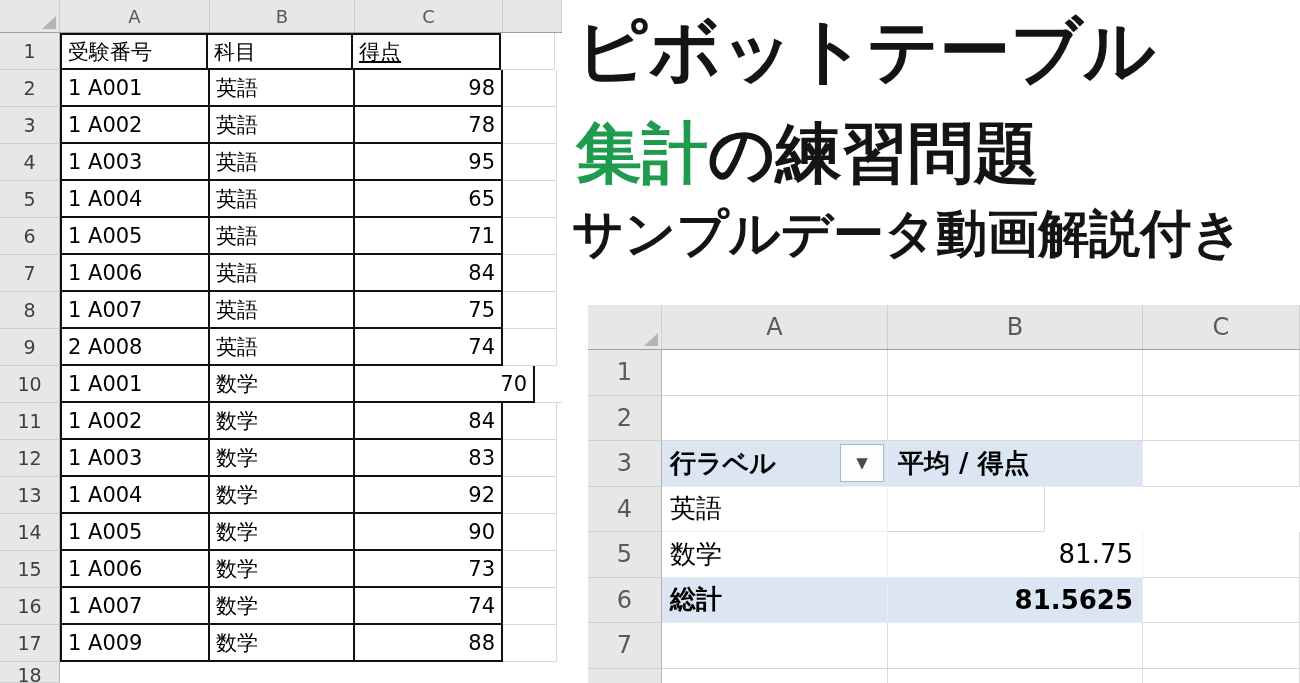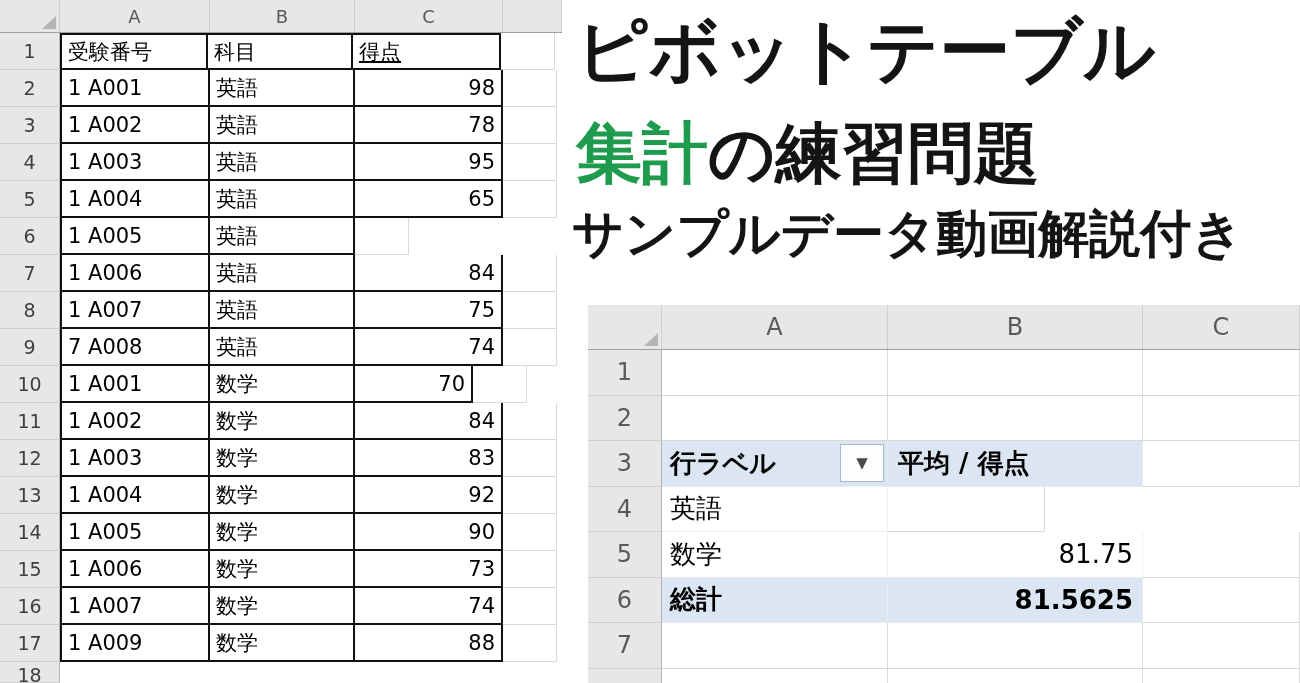--- a/index.html
+++ b/index.html
@@ -133,48 +133,49 @@
           <div class="rnum">5</div>
           <div class="dcell cfirst" style="width: 150px;">1 A004</div>
           <div class="dcell" style="width: 145px;">英語</div>
           <div class="dcell r" style="width: 148px;">65</div>
           <div class="dfill"></div>
         </div>
         <div class="xrow">
           <div class="rnum">6</div>
           <div class="dcell cfirst" style="width: 150px;">1 A005</div>
           <div class="dcell" style="width: 145px;">英語</div>
+          <div class="dcell r" style="width: 148px;">71</div>
           <div class="dfill"></div>
         </div>
         <div class="xrow">
           <div class="rnum">7</div>
           <div class="dcell cfirst" style="width: 150px;">1 A006</div>
           <div class="dcell" style="width: 145px;">英語</div>
           <div class="dcell r" style="width: 148px;">84</div>
           <div class="dfill"></div>
         </div>
         <div class="xrow">
           <div class="rnum">8</div>
           <div class="dcell cfirst" style="width: 150px;">1 A007</div>
           <div class="dcell" style="width: 145px;">英語</div>
           <div class="dcell r" style="width: 148px;">75</div>
           <div class="dfill"></div>
         </div>
         <div class="xrow">
           <div class="rnum">9</div>
-          <div class="dcell cfirst" style="width: 150px;">7 A008</div>
+          <div class="dcell cfirst" style="width: 150px;">2 A008</div>
           <div class="dcell" style="width: 145px;">英語</div>
           <div class="dcell r" style="width: 148px;">74</div>
           <div class="dfill"></div>
         </div>
         <div class="xrow">
           <div class="rnum">10</div>
           <div class="dcell cfirst" style="width: 150px;">1 A001</div>
           <div class="dcell" style="width: 145px;">数学</div>
-          <div class="dcell r" style="width: 118px;">70</div>
+          <div class="dcell r" style="width: 180px;">70</div>
           <div class="dfill"></div>
         </div>
         <div class="xrow">
           <div class="rnum">11</div>
           <div class="dcell cfirst" style="width: 150px;">1 A002</div>
           <div class="dcell" style="width: 145px;">数学</div>
           <div class="dcell r" style="width: 148px;">84</div>
           <div class="dfill"></div>
         </div>
         <div class="xrow">

